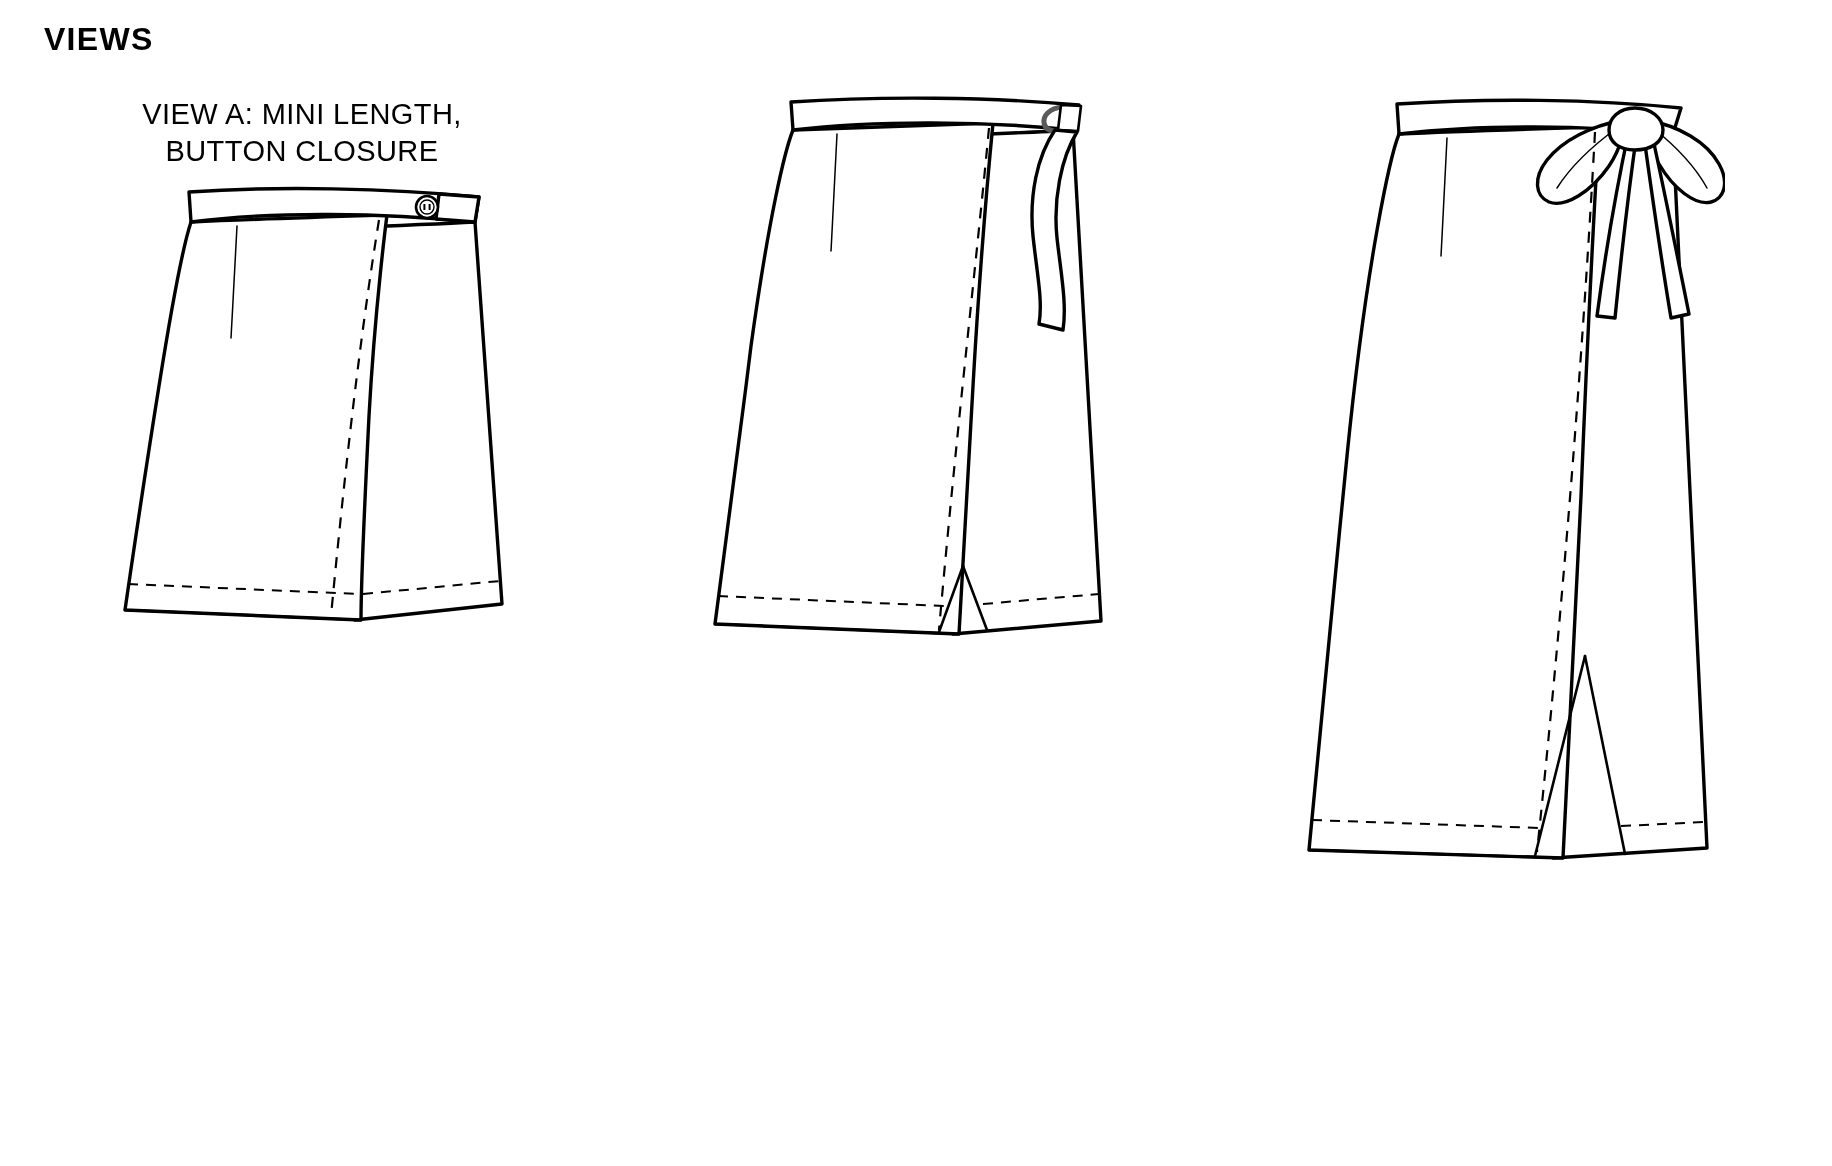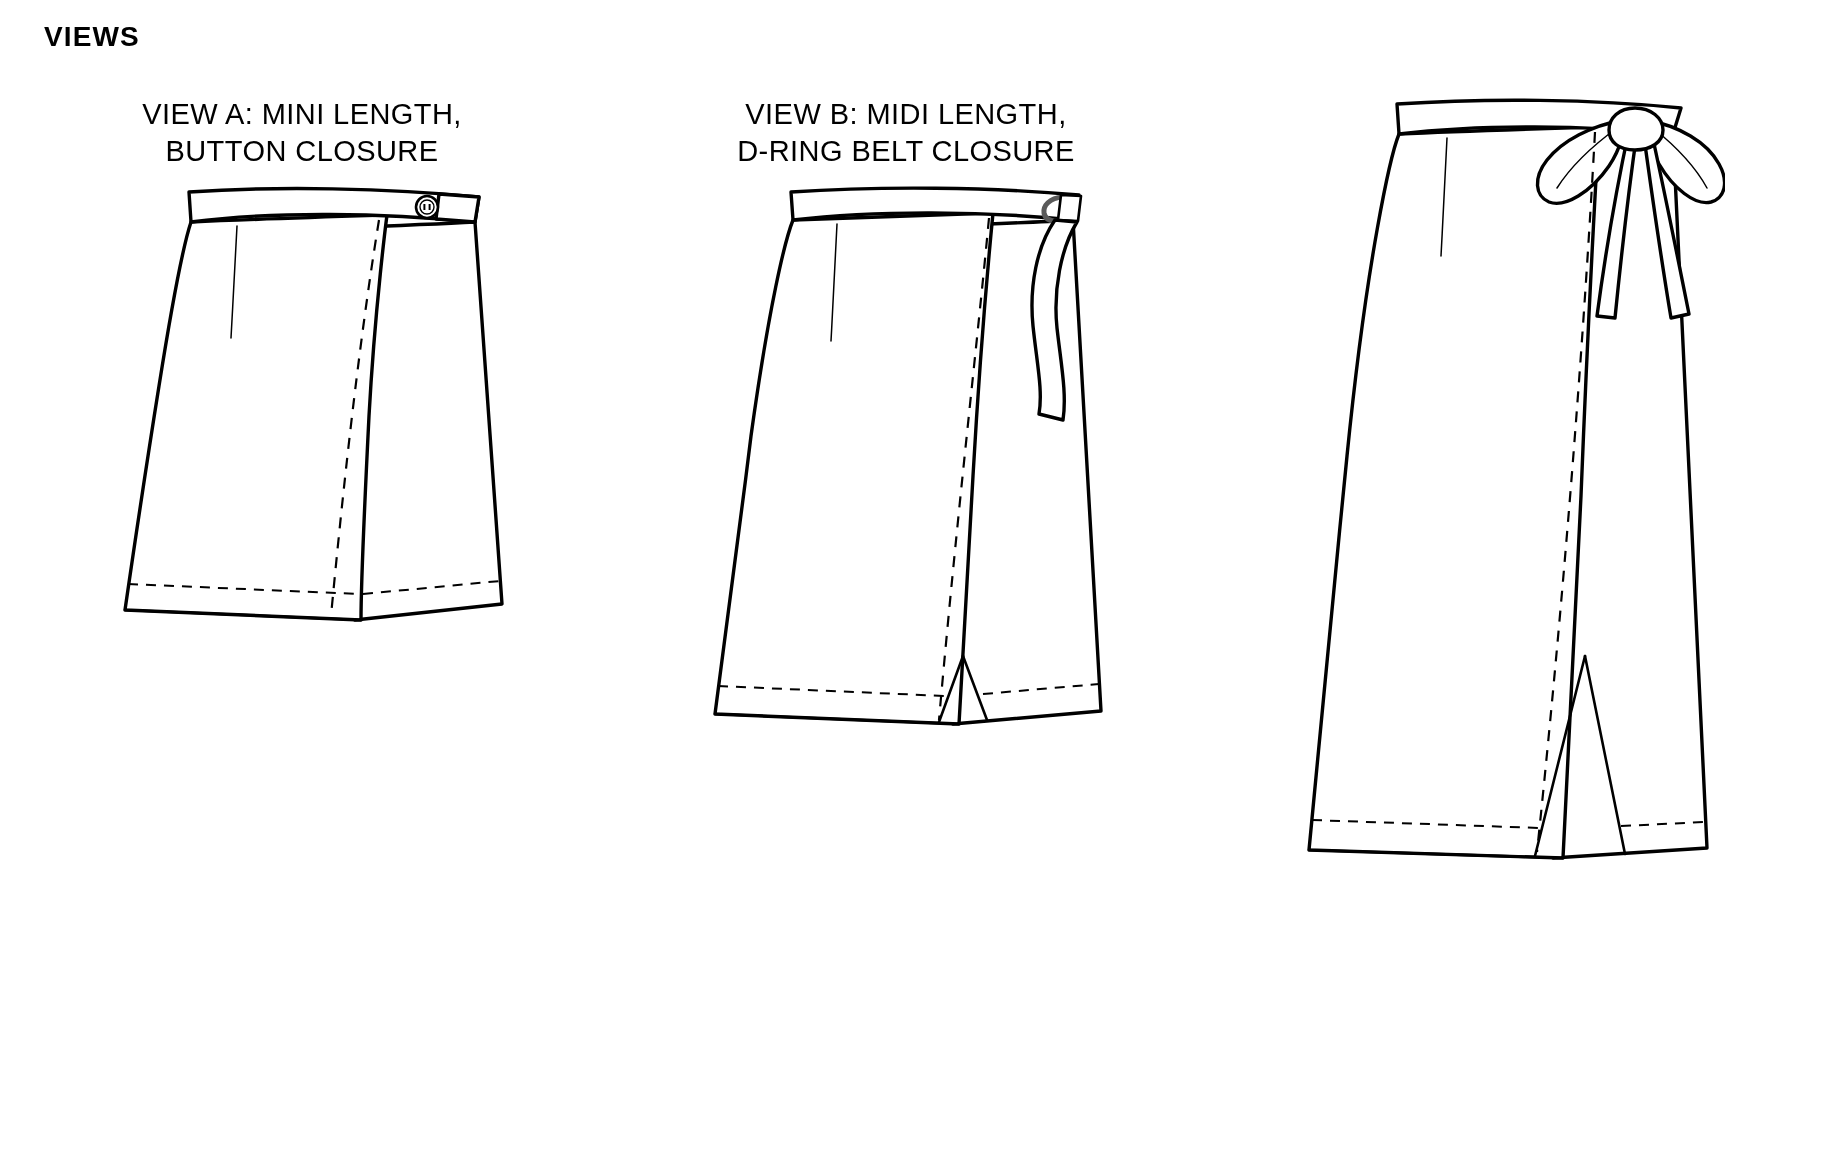--- a/index.html
+++ b/index.html
@@ -17,21 +17,21 @@
   }
   .page {
     position: absolute;
     inset: 0;
     background: #ffffff;
   }
   .section-heading {
     position: absolute;
     left: 44px;
     top: 20px;
-    font-size: 28px;
+    font-size: 32px;
     font-weight: bold;
     letter-spacing: 0.04em;
     color: #000000;
     line-height: 1.2;
   }
   .views-row {
     position: absolute;
     left: 0;
     top: 96px;
     width: 1832px;
@@ -115,22 +115,20 @@
         <path class="ol-thin" d="M 150 40 C 148 80 146 115 144 152"></path>
 
         <path class="dash" d="M 292 34 C 278 120 262 240 244 430"></path>
 
         <path class="dash-fine" d="M 41 398 L 272 408"></path>
         <path class="dash-fine" d="M 276 408 L 413 395"></path>
       </svg>
     </div>
 
     <div class="view-col">
-      <div class="view-title">VIEW B: MIDI LENGTH,
-D-RING BELT CLOSURE</div>
 
       <svg class="view-figure" width="430" height="600" viewBox="0 0 430 600">
 
         <path class="ol" d="M 250 40
                  C 302 38 350 36 382 34
                  L 410 525
                  L 262 538
                  Z"></path>
 
         <path class="ol" d="M 102 34

